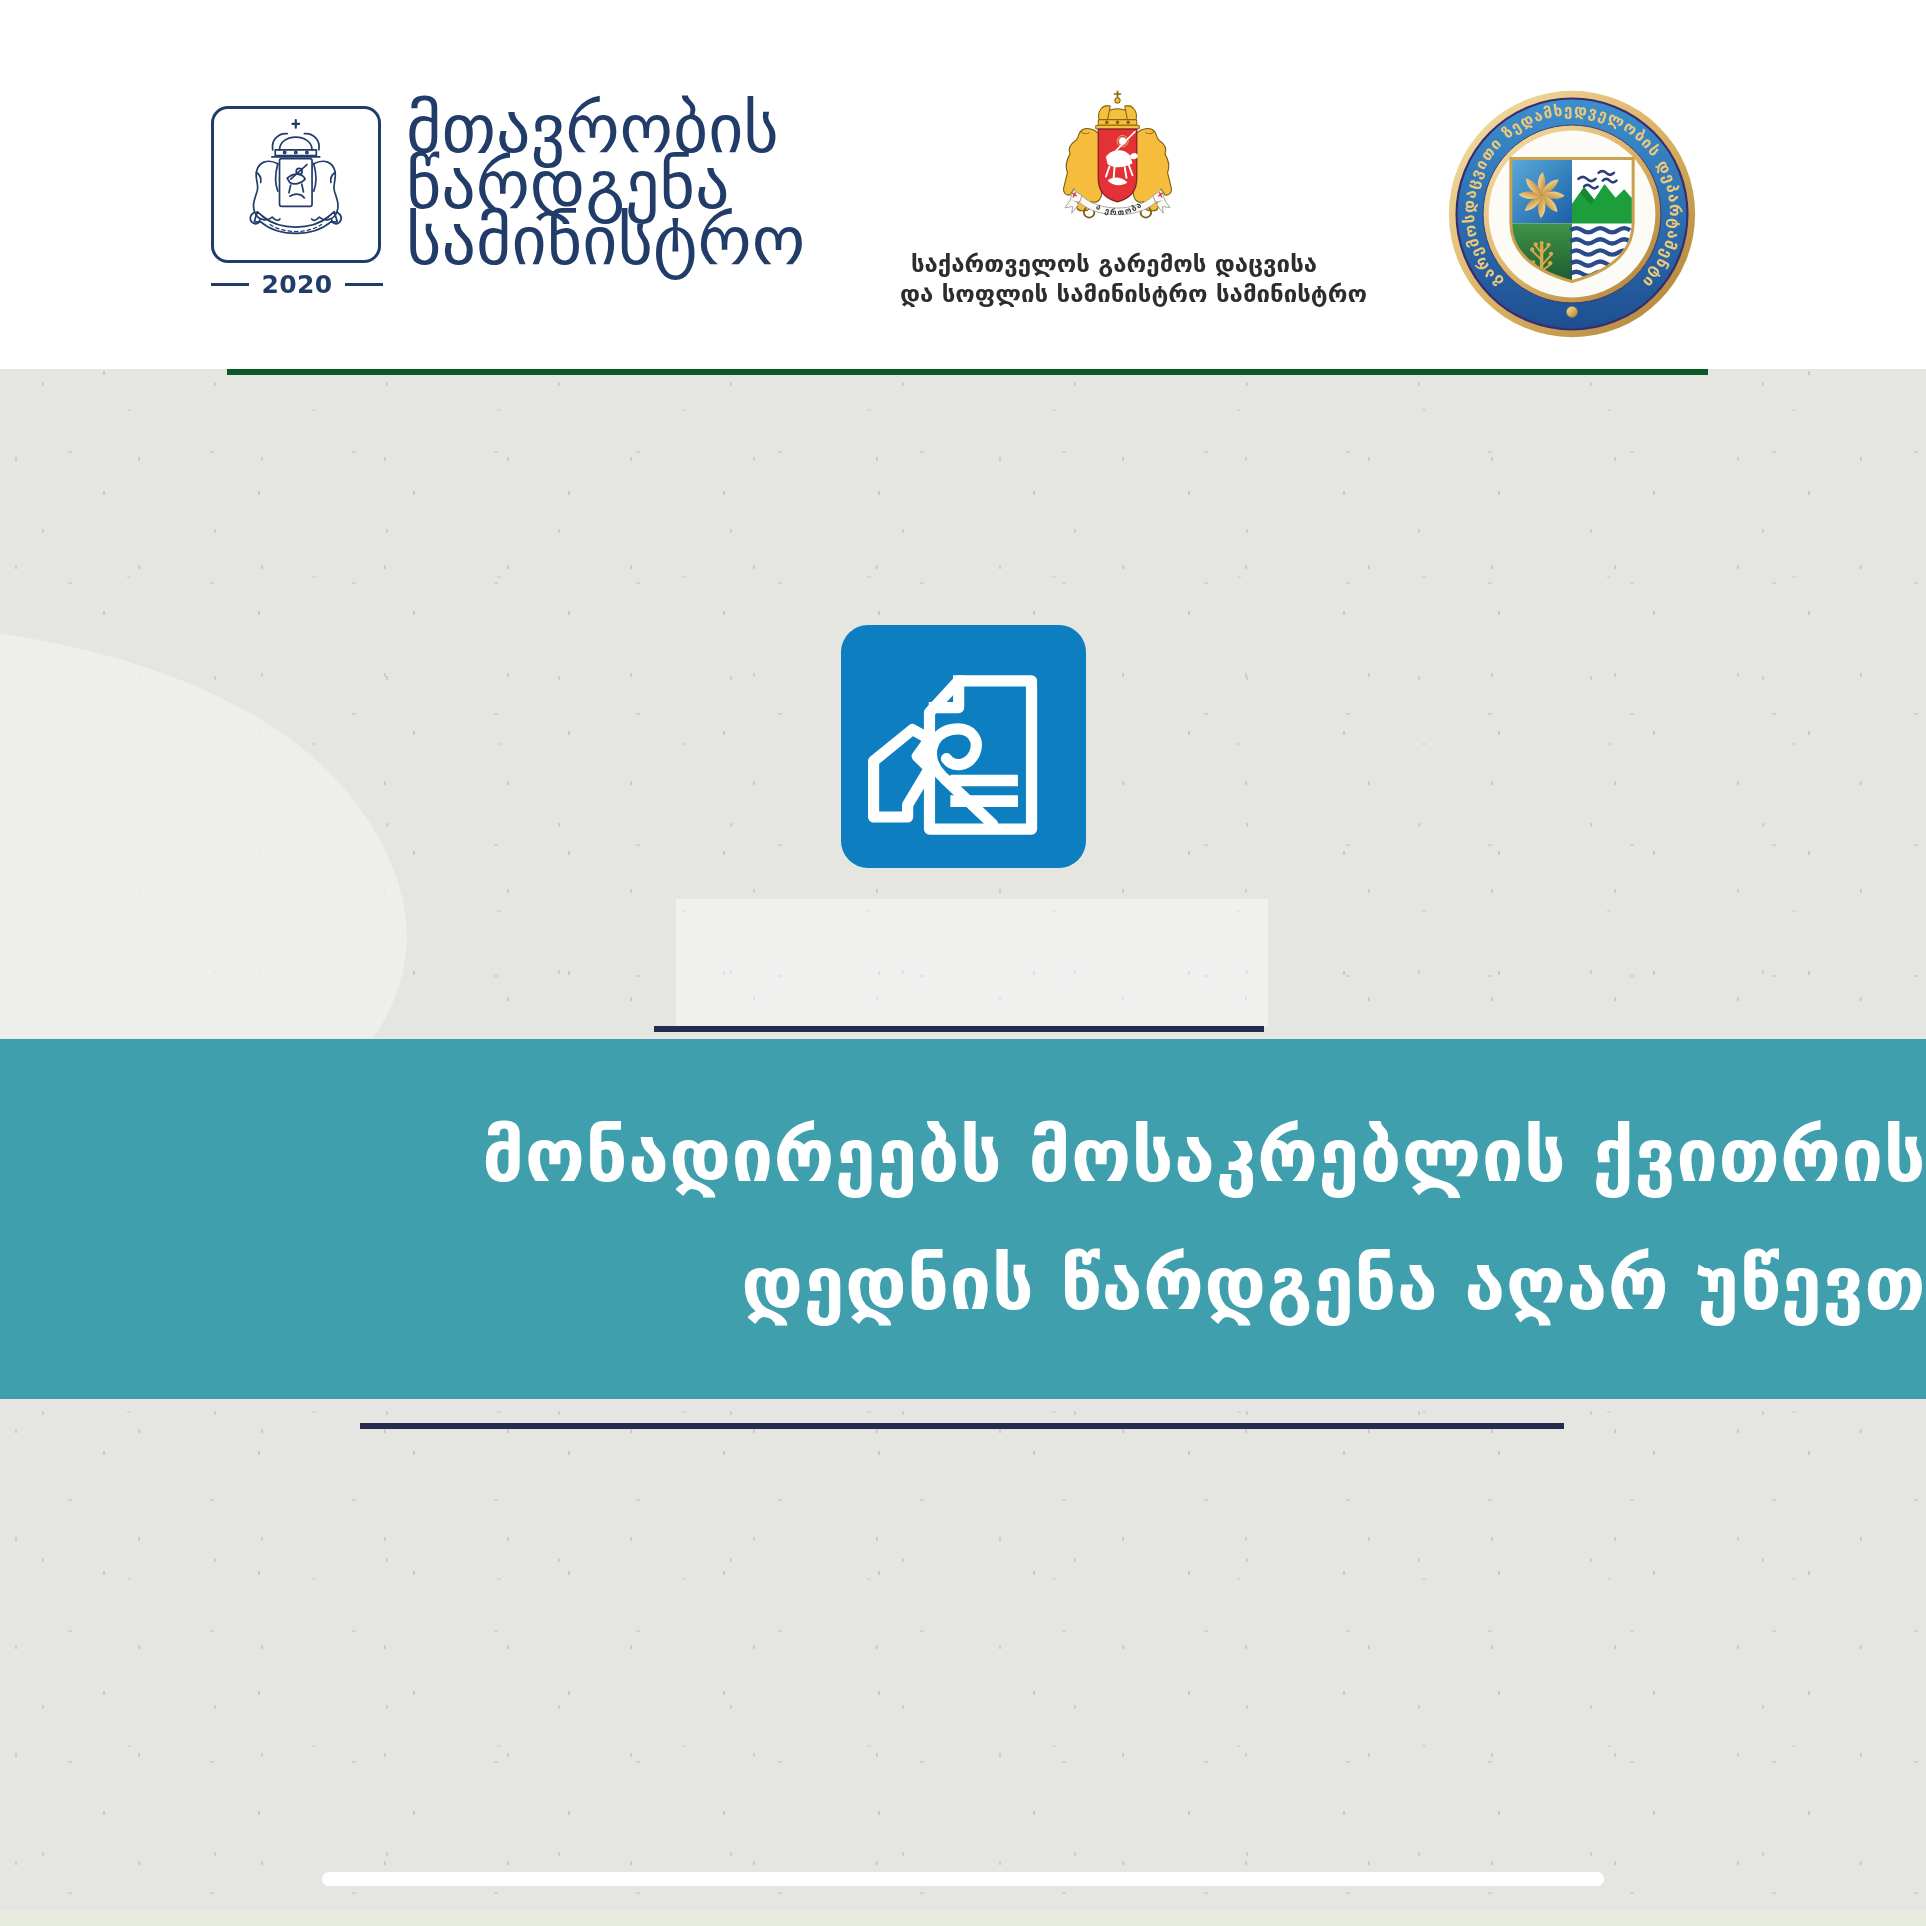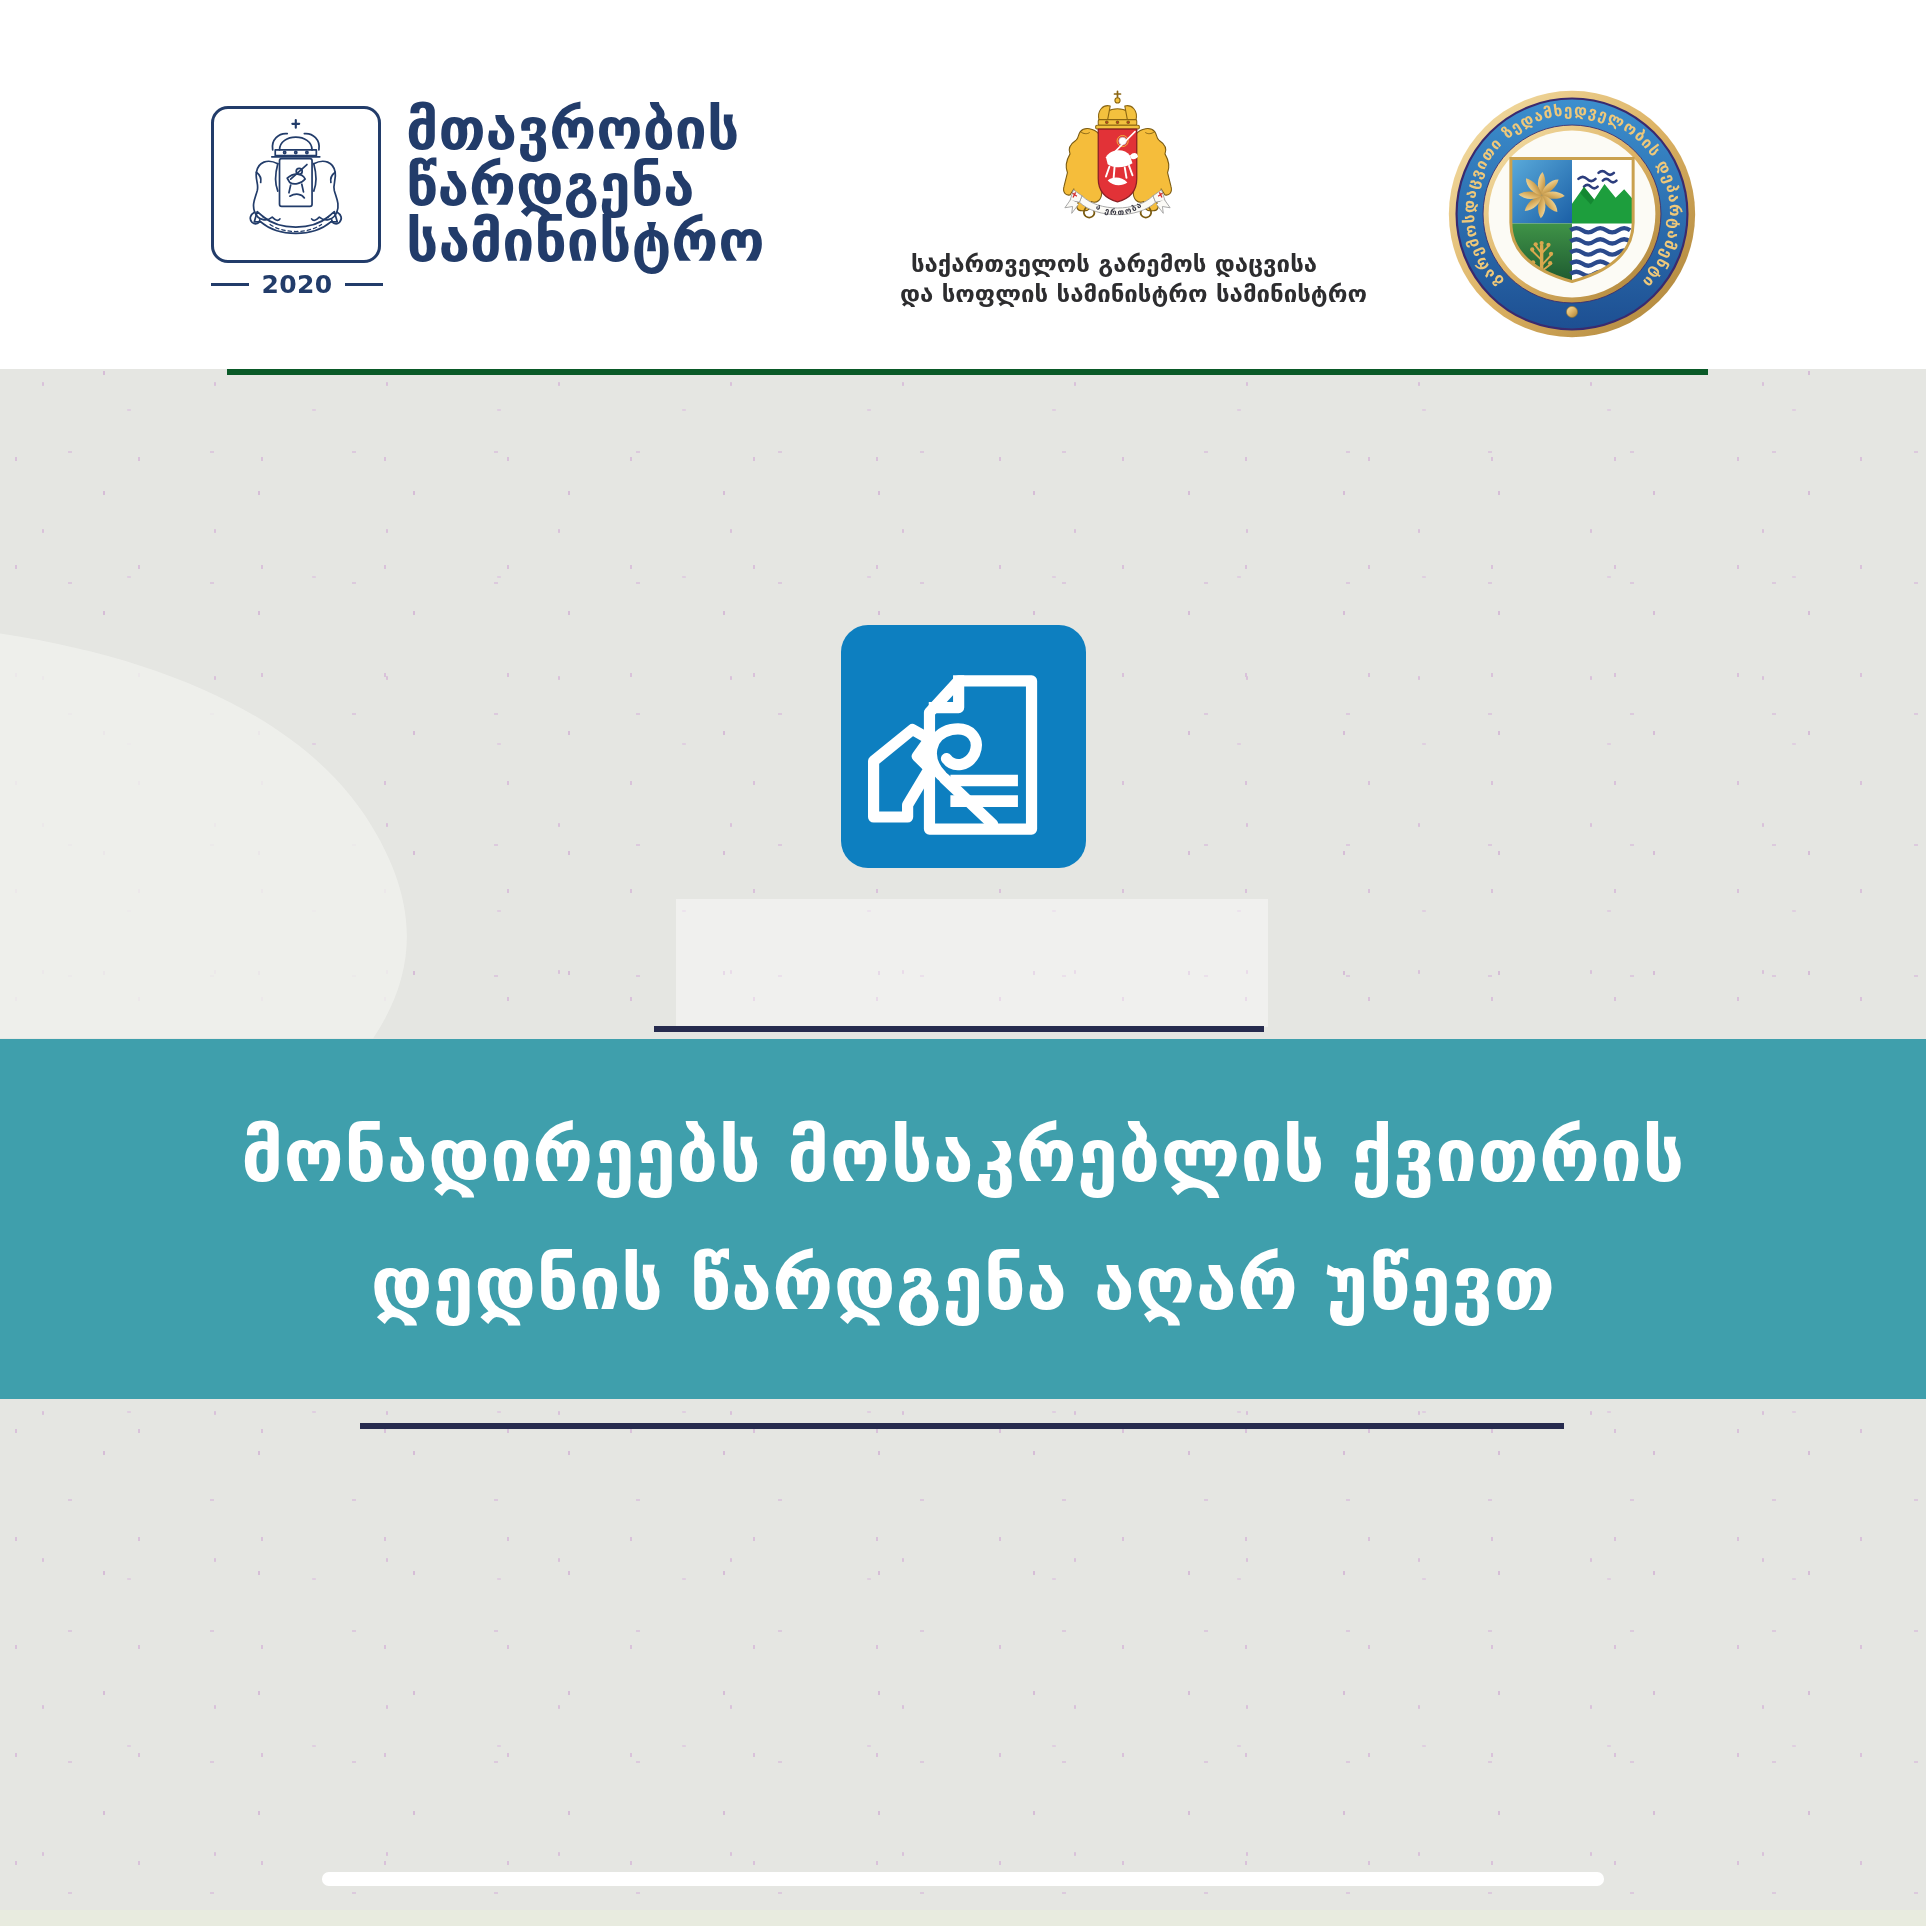--- a/index.html
+++ b/index.html
@@ -18,37 +18,37 @@
   .abs{position:absolute;}
   
   .header{left:0;top:0;width:1926px;height:369px;background:#ffffff;}
   .green-divider{left:227px;top:369px;width:1481px;height:6.4px;background:#0a5a28;}
   
   .gov-rect{left:211px;top:106px;width:170px;height:157px;border:3.9px solid #223c6a;border-radius:17px;box-sizing:border-box;}
   .gov-rect svg{position:absolute;left:7.7px;top:5.1px;}
   .year-row{left:211px;top:270px;width:172px;display:flex;align-items:center;gap:12px;}
   .year-row .dash{flex:1;height:3.4px;background:#223c6a;}
   .year{font-size:25px;font-weight:700;color:#223c6a;letter-spacing:0.4px;}
-  .gov-title{left:406px;top:101px;width:514px;font-size:57px;line-height:56px;font-weight:700;color:#223c6a;white-space:nowrap;}
+  .gov-title{left:406px;top:101px;width:514px;font-size:68px;line-height:56px;font-weight:400;color:#223c6a;white-space:nowrap;}
   
   .ministry-emblem{left:1034px;top:88px;}
   .ministry-name{left:900px;top:250px;width:428px;text-align:center;font-size:24px;line-height:29.5px;font-weight:700;color:#2d2d2f;white-space:nowrap;}
   
   .seal{left:1448px;top:89px;}
   
   .swoosh{left:0;top:0;}
   
   .doc-icon{left:841px;top:625px;width:245px;height:243px;background:#0d7fc0;border-radius:27px;}
   
   .faint-box{left:676px;top:899px;width:592px;height:128px;background:rgba(255,255,255,0.42);}
   .navy-line-top{left:654px;top:1026px;width:610px;height:5.6px;background:#262b4e;}
   .navy-line-bottom{left:360px;top:1423px;width:1204px;height:5.6px;background:#262b4e;}
   
   .banner{left:0;top:1039px;width:1926px;height:360px;background:#3f9fac;display:flex;flex-direction:column;justify-content:center;}
-  .banner p{margin:0;text-align:center;color:#ffffff;font-size:74px;line-height:128px;font-weight:700;letter-spacing:0.4px;white-space:nowrap;}
+  .banner p{margin:0;text-align:right;color:#ffffff;font-size:74px;line-height:128px;font-weight:700;letter-spacing:0.4px;white-space:nowrap;}
   .footer-bar{left:322px;top:1872px;width:1282px;height:13.7px;border-radius:6.8px;background:#ffffff;}
   .bottom-strip{left:0;top:1910px;width:1926px;height:16.3px;background:#e8ebdf;}
 </style>
 </head>
 <body>
 
 <div class="page">
 
   <svg class="abs swoosh" width="1926" height="1926" viewBox="0 0 4500 4500">
     <path d="M0,1480 C430,1545 745,1705 880,1950 C985,2135 965,2285 872,2426 L0,2426 Z" fill="#f0f1ee" opacity="0.8"></path>

